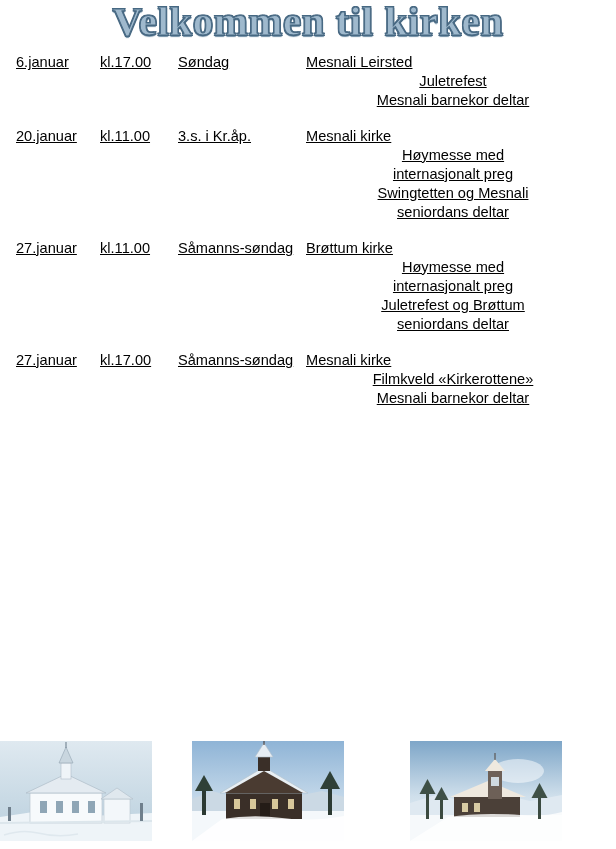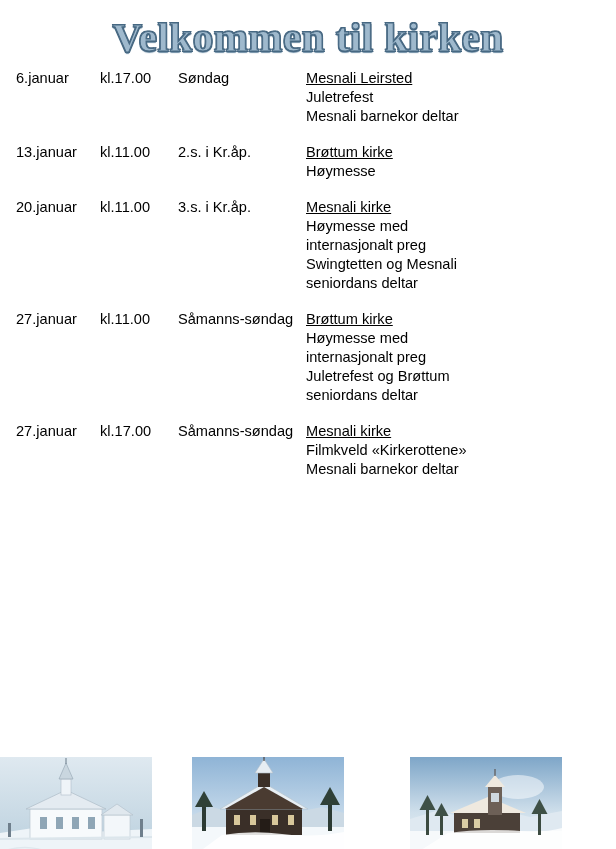--- a/index.html
+++ b/index.html
@@ -25,21 +25,21 @@
   }
 
   
   .title {
     font-family: "Liberation Serif", serif;
     font-size: 41px;
     font-weight: bold;
     letter-spacing: 0.5px;
     color: #93b1c6;
     text-align: center;
-    margin: 16px 0 10px 0;
+    margin: 0 0 10px 0;
     padding: 0;
     line-height: 1.05;
     -webkit-text-stroke: 1px #4a6b85;
     text-shadow:
        1px 0 0 #3f6party,
        0 0 0 transparent;
   }
   
   .title-outline {
     position: relative;
@@ -52,36 +52,38 @@
        1px  1px 0 #44657f,
        0px  2px 1px #6d8ca4;
   }
 
   
   .schedule {
     width: 100%;
     border-collapse: collapse;
     font-size: 14.6px;
     line-height: 1.30;
+    text-decoration: underline;
   }
   .schedule td {
     vertical-align: top;
     padding: 0 0 17px 0;
   }
   .col-date  { width: 84px; white-space: nowrap; }
   .col-time  { width: 78px; white-space: nowrap; }
   .col-kind  { width: 128px; }
   .col-place { width: auto; margin-left: 8px; }
 
   .place-name {
     text-decoration: underline;
     display: block;
   }
   .place-detail {
     display: block;
+    text-align: center;
   }
 
   
   .photo-row {
     position: absolute;
     left: 0;
     bottom: 6px;
     width: 616px;
     height: 102px;
   }
@@ -114,29 +116,20 @@
         <td class="col-date">6.januar</td>
         <td class="col-time">kl.17.00</td>
         <td class="col-kind">Søndag</td>
         <td class="col-place">
           <span class="place-name">Mesnali Leirsted</span>
           <span class="place-detail">Juletrefest</span>
           <span class="place-detail">Mesnali barnekor deltar</span>
         </td>
       </tr>
 
-      <tr>
-        <td class="col-date">13.januar</td>
-        <td class="col-time">kl.11.00</td>
-        <td class="col-kind">2.s. i Kr.åp.</td>
-        <td class="col-place">
-          <span class="place-name">Brøttum kirke</span>
-          <span class="place-detail">Høymesse</span>
-        </td>
-      </tr>
 
       <tr>
         <td class="col-date">20.januar</td>
         <td class="col-time">kl.11.00</td>
         <td class="col-kind">3.s. i Kr.åp.</td>
         <td class="col-place">
           <span class="place-name">Mesnali kirke</span>
           <span class="place-detail">Høymesse med</span>
           <span class="place-detail">internasjonalt preg</span>
           <span class="place-detail">Swingtetten og Mesnali</span>

